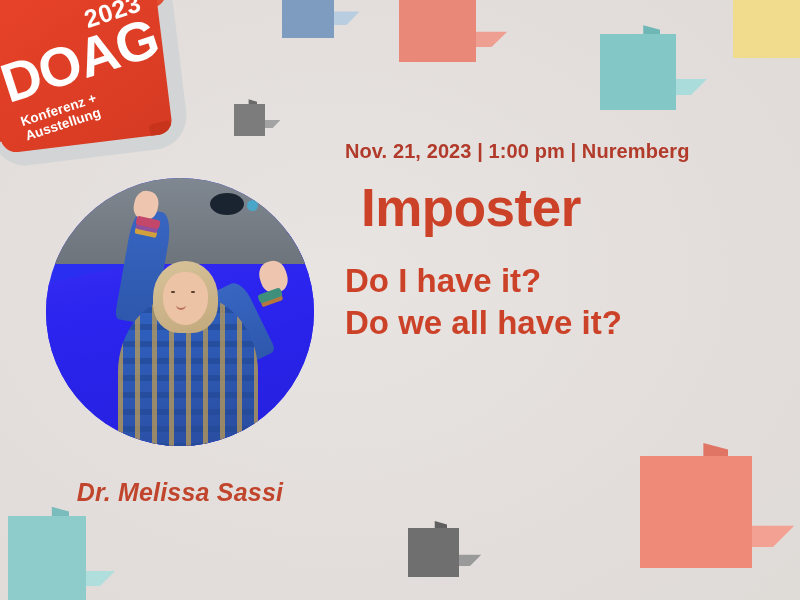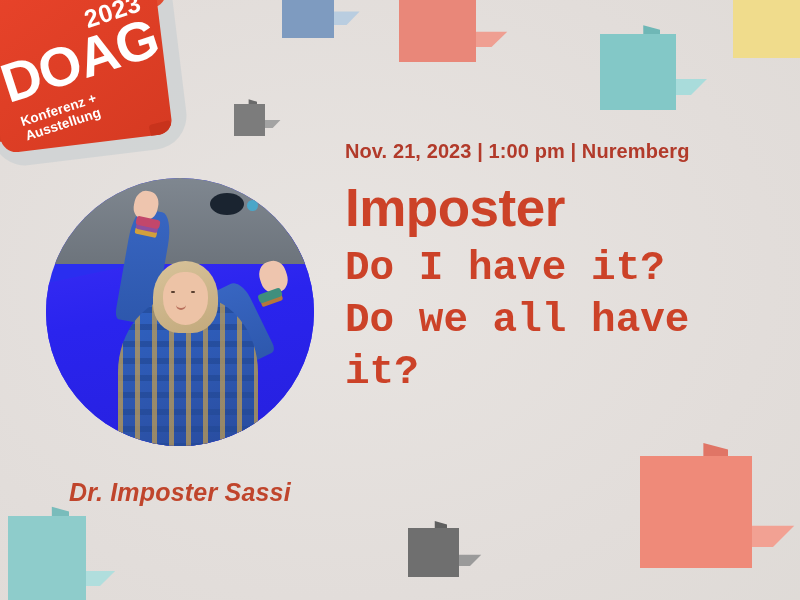--- a/index.html
+++ b/index.html
@@ -216,28 +216,28 @@
     font-size:20px; font-weight:bold;
     letter-spacing:.1px;
     margin-bottom:16px;
     white-space:nowrap;
   }
   #headline {
     color:#cc4228;
     font-size:53px; font-weight:bold;
     line-height:1.08;
     letter-spacing:-.5px;
+    margin-left:16px;
   }
   #headline .hl-line { display:block; }
   #subhead {
     color:#cc4228;
-    font-size:41px; font-weight:bold;
+    font-size:33px; font-weight:bold;
     line-height:1.27;
-    margin-top:6px;
-    font-family:Liberation Mono, monospace;
+    margin-top:24px;
   }
   #subhead .sh-line { display:block; }
 
   
   #speaker-name {
     position:absolute; left:46px; top:478px;
     width:268px;
     text-align:center;
     color:#c0452c;
     font-size:25px;
@@ -325,21 +325,21 @@
     <div class="ph-body">
       <div class="ph-pattern"></div>
     </div>
     <div class="ph-hair"></div>
     <div class="ph-face"></div>
     <div class="ph-eye1"></div>
     <div class="ph-eye2"></div>
     <div class="ph-smile"></div>
   </div>
 
-  <div id="speaker-name">Dr. Imposter Sassi</div>
+  <div id="speaker-name">Dr. Melissa Sassi</div>
 
   <div id="copy">
     <div id="kicker">Nov. 21, 2023 | 1:00 pm | Nuremberg</div>
     <div id="headline">
       <span class="hl-line">Imposter</span>
     </div>
     <div id="subhead">
       <span class="sh-line">Do I have it?</span>
       <span class="sh-line">Do we all have it?</span>
     </div>

